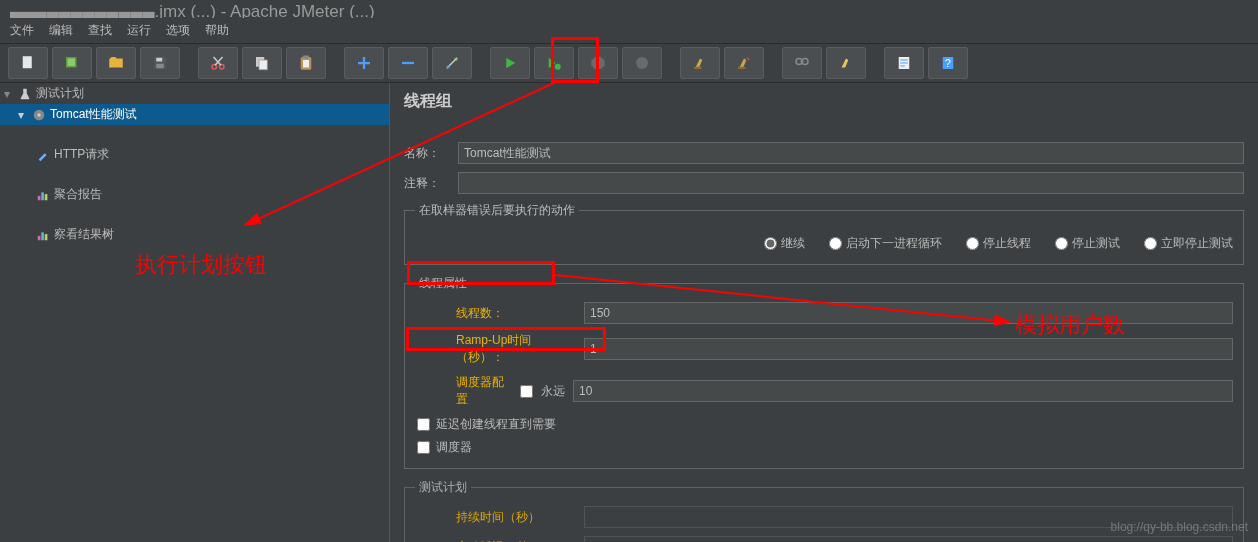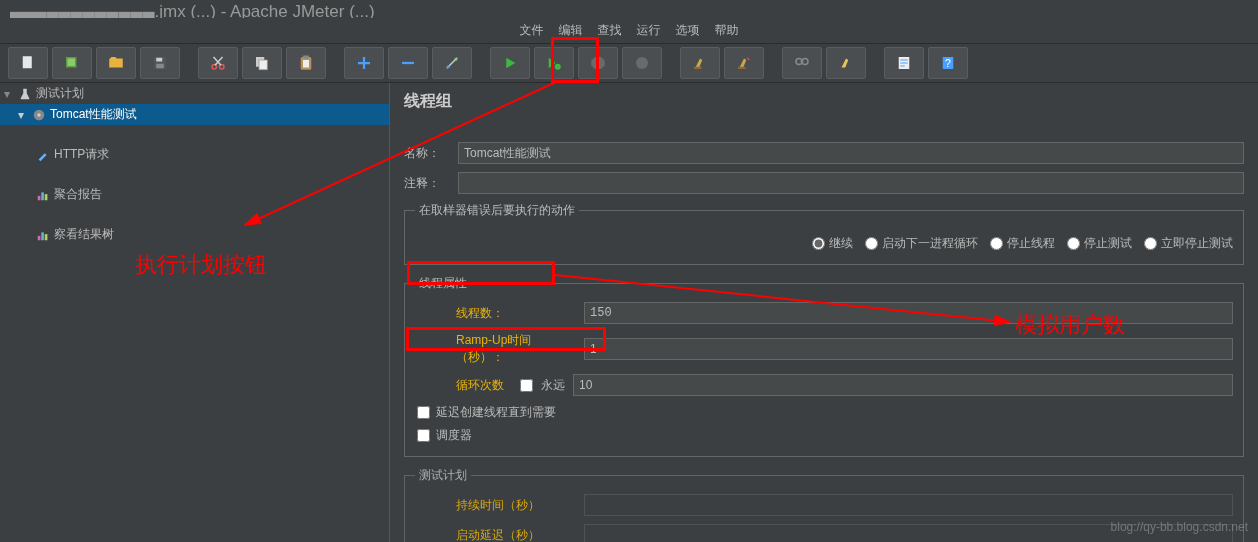--- a/index.html
+++ b/index.html
@@ -1,37 +1,37 @@
 <!DOCTYPE html>
 <html><head>
   <meta charset="utf-8">
   <style>
     * { margin: 0; padding: 0; box-sizing: border-box; }
     body { font-family: "Microsoft YaHei", sans-serif; background: #3c3f41; color: #bbb; font-size: 12px; width: 1258px; height: 542px; overflow: hidden; position: relative; }
-    .menubar { display: flex; gap: 15px; padding: 4px 10px; background: #3c3f41; border-bottom: 1px solid #2b2b2b; justify-content: center; }
+    .menubar { display: flex; gap: 15px; padding: 4px 10px; background: #3c3f41; border-bottom: 1px solid #2b2b2b; }
     .menubar span { color: #bbb; cursor: pointer; }
     .toolbar { display: flex; gap: 4px; padding: 3px 8px; background: #3c3f41; border-bottom: 1px solid #2b2b2b; align-items:center; }
     .tbtn { width: 40px; height: 32px; background: #4b4e50; border: 1px solid #5a5d5f; display: flex; align-items: center; justify-content: center; cursor: pointer; border-radius:2px;}
     .tbtn svg { width: 18px; height: 18px; }
     .tsep { width: 10px; }
     .main { display: flex; height: calc(100% - 70px); }
     .tree { width: 390px; background: #3c3f41; border-right: 1px solid #555;}
     .tree-item { display: flex; align-items: center; padding: 2px 4px; gap: 4px; cursor: pointer; }
     .tree-item.selected { background: #0d5a8e; color: #fff; }
     .tree-ind1 { padding-left: 18px; }
     .tree-ind2 { padding-left: 36px; margin-top: 19px; }
     .tree-icon { width: 14px; height: 14px; display:inline-flex; }
     .right { flex: 1; padding: 8px 14px; background: #3c3f41; overflow:hidden;}
     .panel-title { font-size: 16px; font-weight: bold; color: #ccc; margin-bottom: 30px; }
     .row { display: flex; align-items: center; margin-bottom: 8px; gap: 6px; }
     .row label { width: 48px; text-align: left; color:#bbb;}
     .row input[type="text"] { flex:1; background: #45494a; border: 1px solid #666; color: #bbb; padding: 3px 5px; font-size:12px;}
     fieldset { border: 1px solid #666; padding: 10px 10px 6px 10px; margin-bottom: 10px; }
     legend { color: #bbb; padding: 0 4px; font-size:12px;}
-    .radios { display: flex; gap: 12px; justify-content: flex-end; align-items:center; padding:6px 0;}
+    .radios { display: flex; gap: 24px; justify-content: flex-end; align-items:center; padding:6px 0;}
     .radio-item { display:flex; align-items:center; gap:4px; color:#bbb;}
     .prop-row { display:flex; align-items:center; margin-bottom:8px; gap:8px; }
     .prop-row .plabel { width: 120px; color:#eab308;margin-left:41px; }
     .prop-row input[type="text"] { width: 60px; background:#45494a; border:1px solid #666; color:#bbb; padding:3px 5px; font-size:12px;}
     .chk-row { display:flex; align-items:center; gap:6px; margin-bottom:6px; padding-left:2px; color:#bbb;}
     input[type="checkbox"], input[type="radio"] { accent-color:#666; }
     .watermark { position:absolute; bottom:8px; right:10px; color:#999; font-size:12px; opacity:0.6;}
     .anno-box { position:absolute; border:3px solid red; pointer-events:none; }
     .anno-text { position:absolute; color:red; font-size:22px; font-weight:normal; pointer-events:none; }
     .arrow { position:absolute; pointer-events:none; }
@@ -261,28 +261,28 @@
         <label class="radio-item">
             <input type="radio" name="err" style="">
             <span>立即停止测试</span>
           </label>
       </div>
     </fieldset>
     <fieldset>
       <legend>线程属性</legend>
       <div class="prop-row">
         <span class="plabel">线程数：</span>
-        <input type="text" style="flex: 1 1 0%; font-family: Liberation Mono, monospace;" value="150">
+        <input type="text" style="flex: 1 1 0%;" value="150">
       </div>
       <div class="prop-row">
         <span class="plabel">Ramp-Up时间（秒）：</span>
         <input type="text" style="flex: 1 1 0%;" value="1">
       </div>
       <div class="prop-row">
-        <span class="plabel" style="width:56px">循环次数</span>
+        <span class="plabel" style="width:56px">调度器配置</span>
         <input type="checkbox" style="">
         <span>永远</span>
         <input type="text" style="flex: 1 1 0%;" value="10">
       </div>
       <div class="chk-row">
         <input type="checkbox" style="">
         <span>延迟创建线程直到需要</span>
       </div>
       <div class="chk-row">
         <input type="checkbox" style="">

